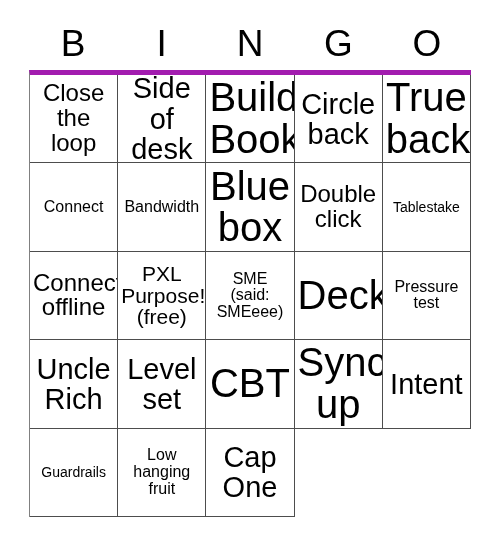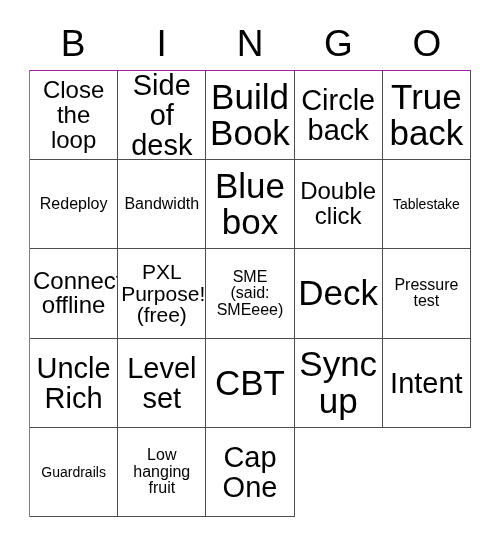--- a/index.html
+++ b/index.html
@@ -48,21 +48,21 @@
   
   #bingo-grid {
     position: absolute;
     left: 29px;
     top: 70px;
     width: 442px;
     height: 447px;
     display: grid;
     grid-template-columns: repeat(5, 1fr);
     grid-template-rows: repeat(5, 1fr);
-    border-top: 1px solid #a21caf;
+    border-top: 5px solid #a21caf;
     border-left: 1px solid #808080;
     box-sizing: border-box;
     background: #ffffff;
   }
   .bingo-cell {
     border-right: 1px solid #4d4d4d;
     border-bottom: 1px solid #4d4d4d;
     box-sizing: border-box;
     display: flex;
     align-items: center;
@@ -74,21 +74,21 @@
   }
   .bingo-cell .cell-text {
     display: block;
     width: 100%;
     line-height: 1.04;
     color: #000000;
     white-space: pre-line;
   }
 
   
-  .fs-xl  .cell-text { font-size: 35px; }
+  .fs-xl  .cell-text { font-size: 40px; }
   .fs-lg  .cell-text { font-size: 29px; }
   .fs-md  .cell-text { font-size: 24px; }
   .fs-sm  .cell-text { font-size: 21px; }
   .fs-xs  .cell-text { font-size: 16px; }
   .fs-xxs .cell-text { font-size: 14px; }
 </style>
 </head>
 <body>
 
 <div id="bingo-card">
@@ -117,21 +117,21 @@
       </div>
       <div class="bingo-cell fs-lg">
         <span class="cell-text">Circle
 back</span>
       </div>
       <div class="bingo-cell fs-xl">
         <span class="cell-text">True
 back</span>
       </div>
       <div class="bingo-cell fs-xs">
-        <span class="cell-text">Redeploy</span>
+        <span class="cell-text">Connect</span>
       </div>
       <div class="bingo-cell fs-xs">
         <span class="cell-text">Bandwidth</span>
       </div>
       <div class="bingo-cell fs-xl">
         <span class="cell-text">Blue
 box</span>
       </div>
       <div class="bingo-cell fs-md">
         <span class="cell-text">Double

